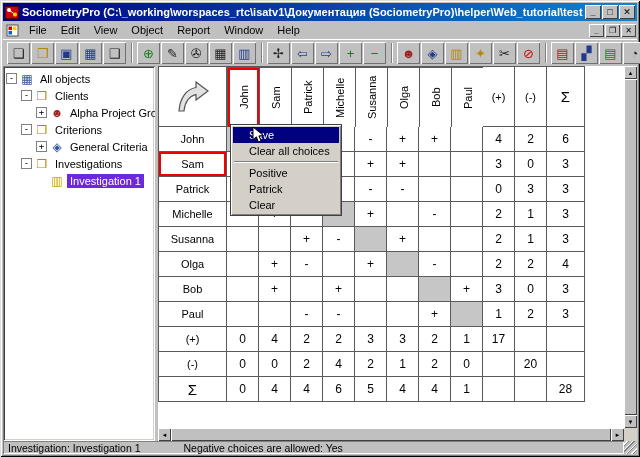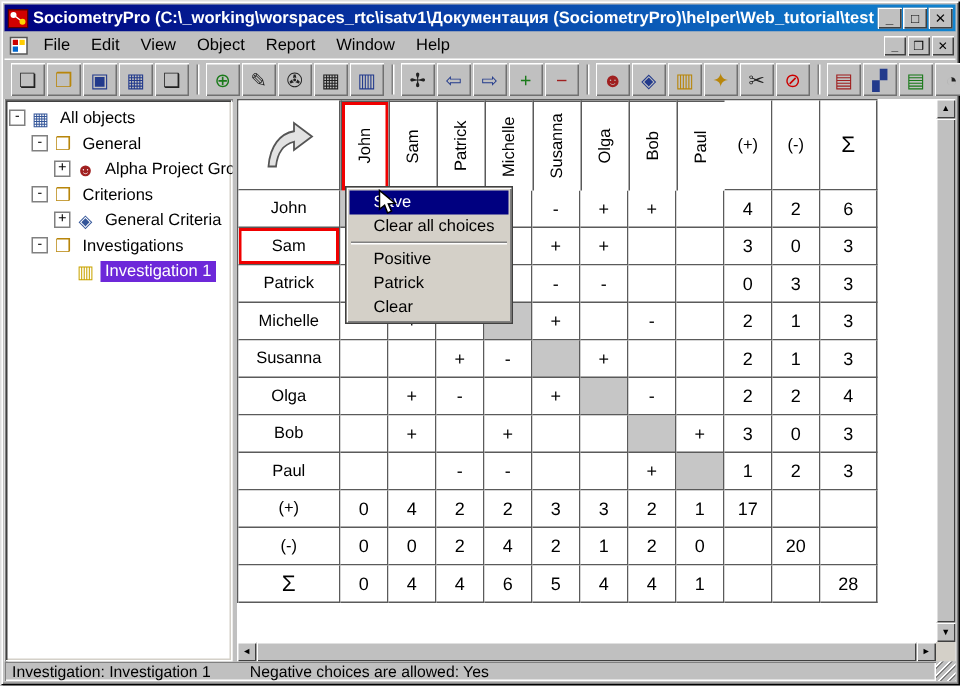--- a/index.html
+++ b/index.html
@@ -58,21 +58,21 @@
   .sb-corner{position:absolute;right:0;bottom:0;width:13px;height:13px;background:#d4d0c8;}
   
   .ctx{position:absolute;left:230px;top:124px;width:112px;background:#d4d0c8;padding:2px;z-index:40;
     border:1px solid #404040;box-shadow:inset 1px 1px 0 #fff, inset -1px -1px 0 #808080;}
   .ctx-item{height:16px;display:flex;align-items:center;padding-left:16px;font-size:11px;}
   .ctx-item.sel{background:#000080;color:#fff;}
   .ctx-sep{height:2px;margin:2px 1px;border-top:1px solid #808080;border-bottom:1px solid #fff;}
   .cursor{position:absolute;left:252px;top:126px;z-index:50;}
   
   .status{position:absolute;left:3px;top:441px;width:634px;height:13px;background:#c0c0c0;display:flex;}
-  .status-panel{flex:1;display:flex;align-items:center;gap:26px;padding-left:5px;font-size:10.5px;white-space:nowrap;
+  .status-panel{flex:1;display:flex;align-items:center;gap:43px;padding-left:5px;font-size:10.5px;white-space:nowrap;
     overflow:hidden;box-shadow:inset 1px 1px 0 #808080, inset -1px -1px 0 #fff;}
   .grip{width:13px;height:13px;flex:none;background:
     repeating-linear-gradient(135deg,#c0c0c0 0 2px,#fff 2px 3px,#808080 3px 4px);}
 </style>
 </head>
 <body>
 
 <div id="window">
 
   <div class="titlebar">
@@ -200,21 +200,21 @@
   <div class="tree">
     <div>
         <div class="tree-row" style="padding-left: 2px;">
           <span class="expander">-</span>
           <span class="tree-icon" style="color: rgb(51, 85, 153);">▦</span>
           <span class="tree-label">All objects</span>
         </div>
         <div class="tree-row" style="padding-left: 17px;">
           <span class="expander">-</span>
           <span class="tree-icon" style="color: rgb(184, 134, 11);">❒</span>
-          <span class="tree-label">General</span>
+          <span class="tree-label">Clients</span>
         </div>
         <div class="tree-row" style="padding-left: 32px;">
           <span class="expander">+</span>
           <span class="tree-icon" style="color: rgb(160, 32, 32);">☻</span>
           <span class="tree-label">Alpha Project Group</span>
         </div>
         <div class="tree-row" style="padding-left: 17px;">
           <span class="expander">-</span>
           <span class="tree-icon" style="color: rgb(184, 134, 11);">❒</span>
           <span class="tree-label">Criterions</span>

